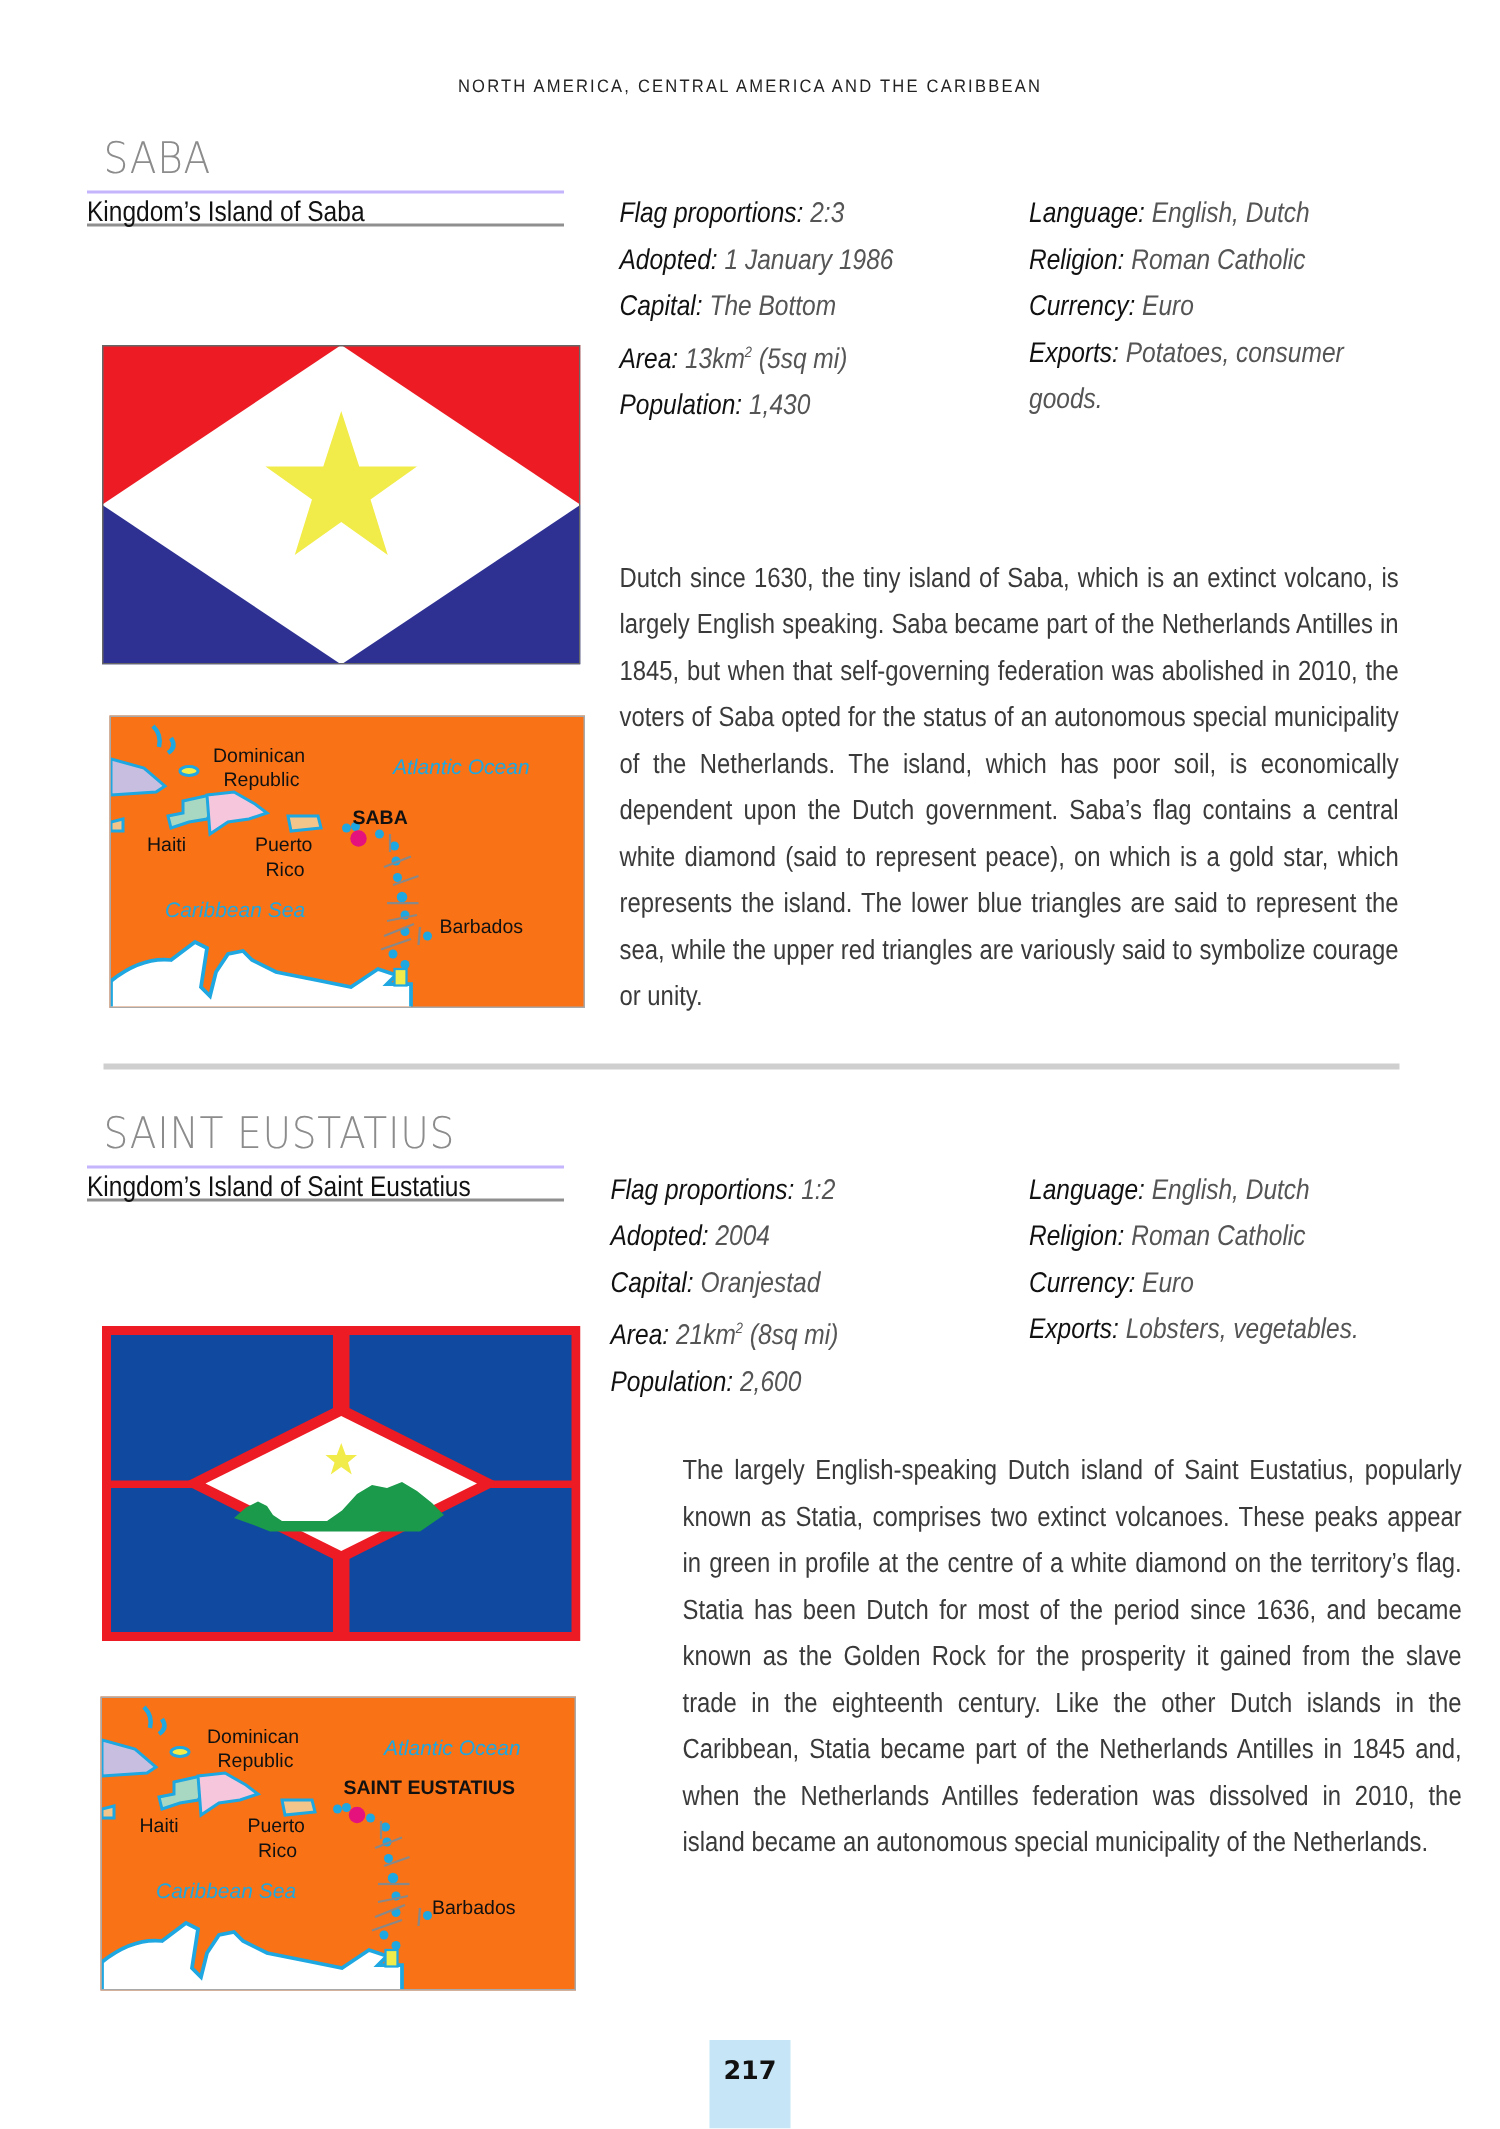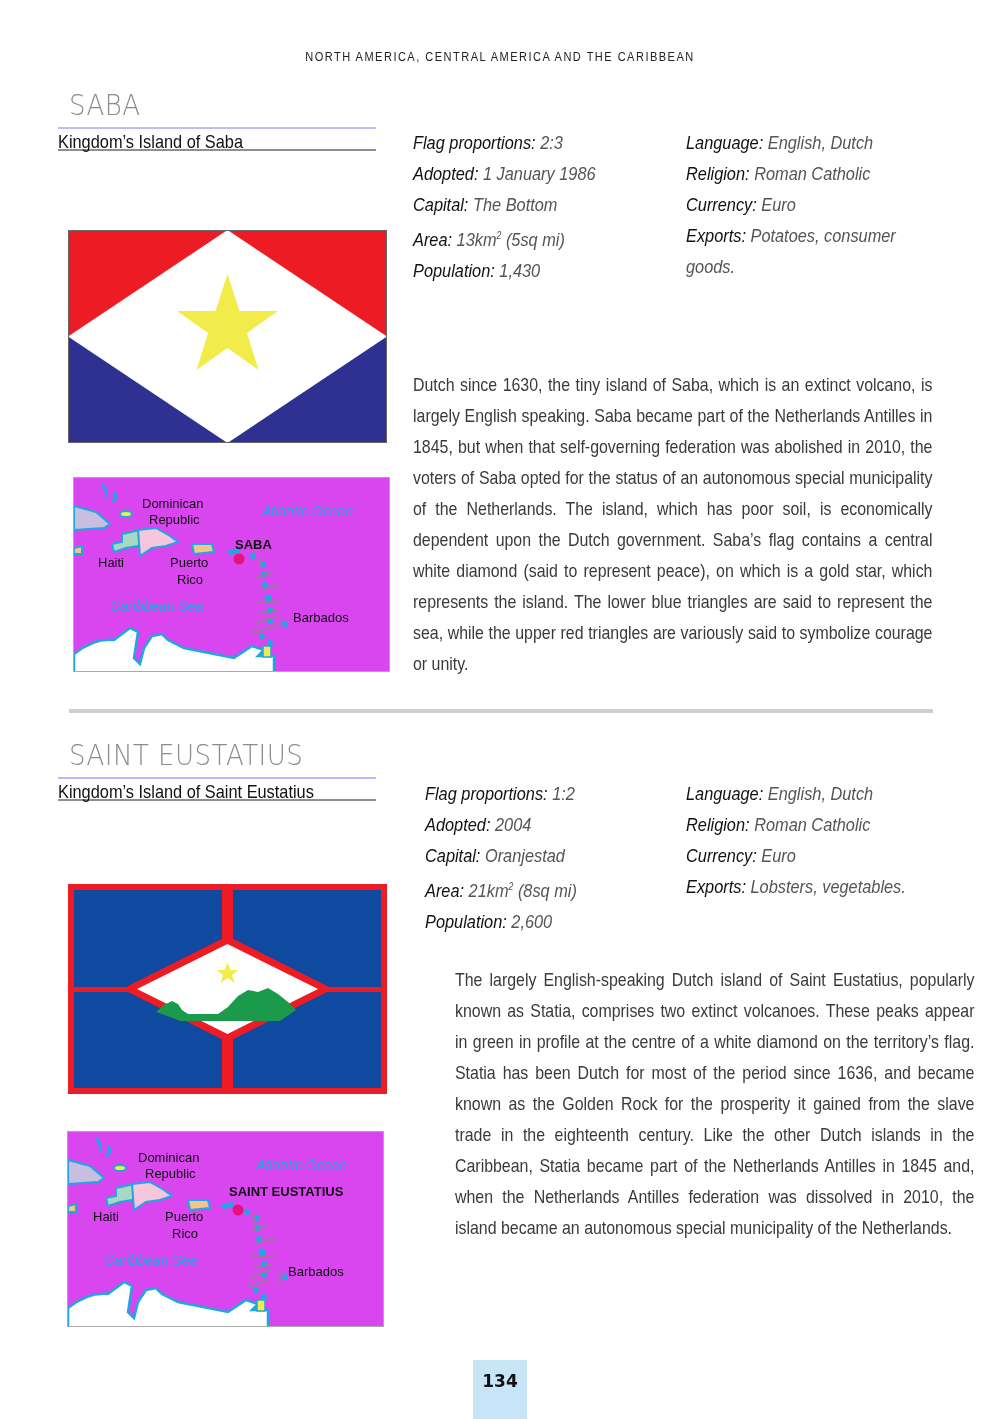--- a/index.html
+++ b/index.html
@@ -15,21 +15,21 @@
   .official-name span { position:absolute; left:0; top:2px; font-size:19px; color:#111;
                    transform:scaleX(0.86); transform-origin:left; white-space:nowrap; }
   .facts { position:absolute; font-size:19px; line-height:31px;font-style:italic; }
   .fact { white-space:nowrap; transform:scaleX(0.86); transform-origin:left; }
   .fact .k { color:#111; }
   .fact .v { color:#555; }
   .body-text { position:absolute; left:413px; width:520px; font-size:18.5px; line-height:31px;
                color:#3a3a3a; text-align:justify; }
   .body-text p { margin:0; transform:scaleX(0.86); transform-origin:left; width:604px; }
   .flag { position:absolute; left:68px; width:319px; }
-  .map { position:absolute; background:#d946ef; border:1px solid #a9a9a9; box-sizing:border-box; overflow:hidden; }
+  .map { position:absolute; background:#f97316; border:1px solid #a9a9a9; box-sizing:border-box; overflow:hidden; }
   .map svg { position:absolute; left:0; top:0; }
   .divider { position:absolute; left:69px; top:709px; width:864px; height:4px; background:#cfcfcf; }
   .page-tab { position:absolute; left:473px; top:1360px; width:54px; height:59px; background:#c6e5f7;
               text-align:center; }
   .page-tab span { display:block; margin-top:11px; font-size:17px; font-weight:bold; color:#111;
                    font-family:"DejaVu Sans", sans-serif; }
   sup { font-size:10px; }
 </style>
 </head>
 <body>
@@ -125,21 +125,21 @@
 </div>
 
 <div class="divider"></div>
 
 <div>
   <div class="country-title" style="top:738px;">SAINT EUSTATIUS</div>
   <div class="official-name" style="top:777px;">
     <span>Kingdom’s Island of Saint Eustatius</span>
   </div>
 
-  <div class="facts" style="left:425px; top:778px;">
+  <div class="facts" style="left:407px; top:778px;">
     <div class="fact"><span class="k">Flag proportions:</span> <span class="v">1:2</span></div>
     <div class="fact"><span class="k">Adopted:</span> <span class="v">2004</span></div>
     <div class="fact"><span class="k">Capital:</span> <span class="v">Oranjestad</span></div>
     <div class="fact"><span class="k">Area:</span> <span class="v"><span>21km</span><sup>2</sup><span> (8sq mi)</span></span></div>
     <div class="fact"><span class="k">Population:</span> <span class="v">2,600</span></div>
   </div>
   <div class="facts" style="left:686px; top:778px;">
     <div class="fact"><span class="k">Language:</span> <span class="v">English, Dutch</span></div>
     <div class="fact"><span class="k">Religion:</span> <span class="v">Roman Catholic</span></div>
     <div class="fact"><span class="k">Currency:</span> <span class="v">Euro</span></div>
@@ -211,14 +211,14 @@
       </g>
       <g font-family="Liberation Sans, sans-serif" font-size="14" font-style="italic" fill="#1ea7e1">
         <text x="188" y="38">Atlantic Ocean</text>
         <text x="36" y="133">Caribbean Sea</text>
       </g>
     </svg>
   </div>
 </div>
 
 <div class="page-tab">
-  <span>134</span>
+  <span>217</span>
 </div>
 
 </body></html>

